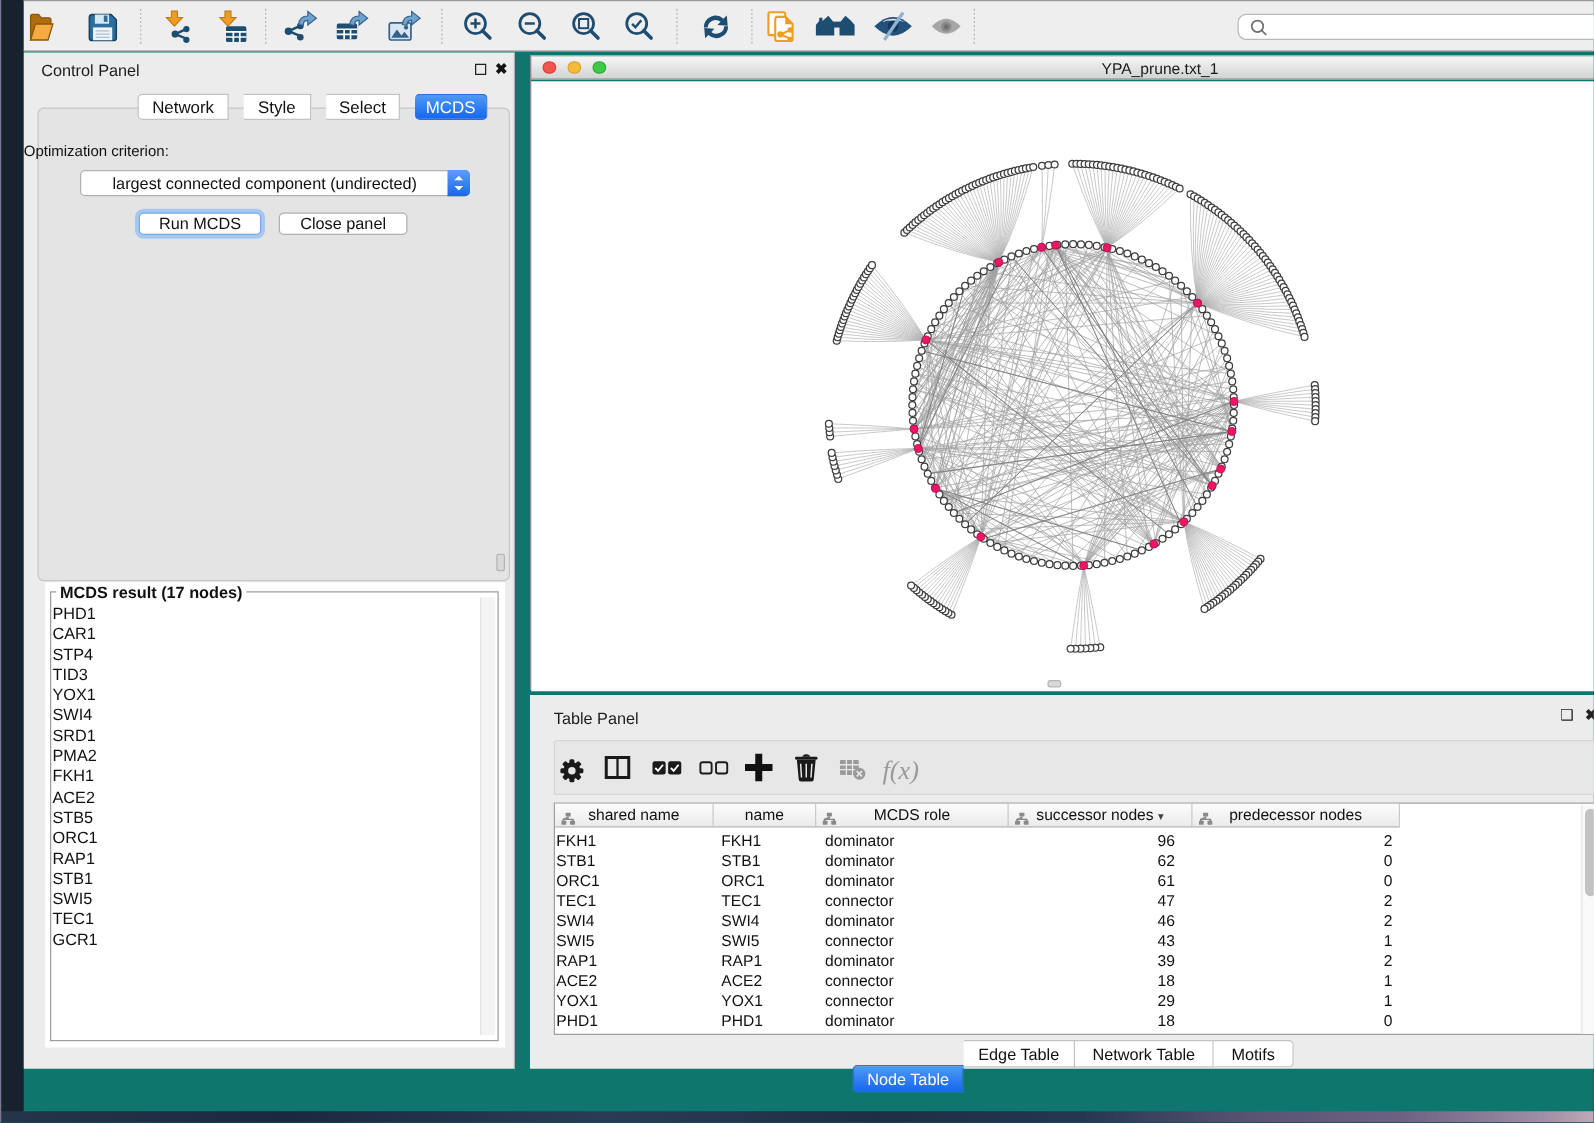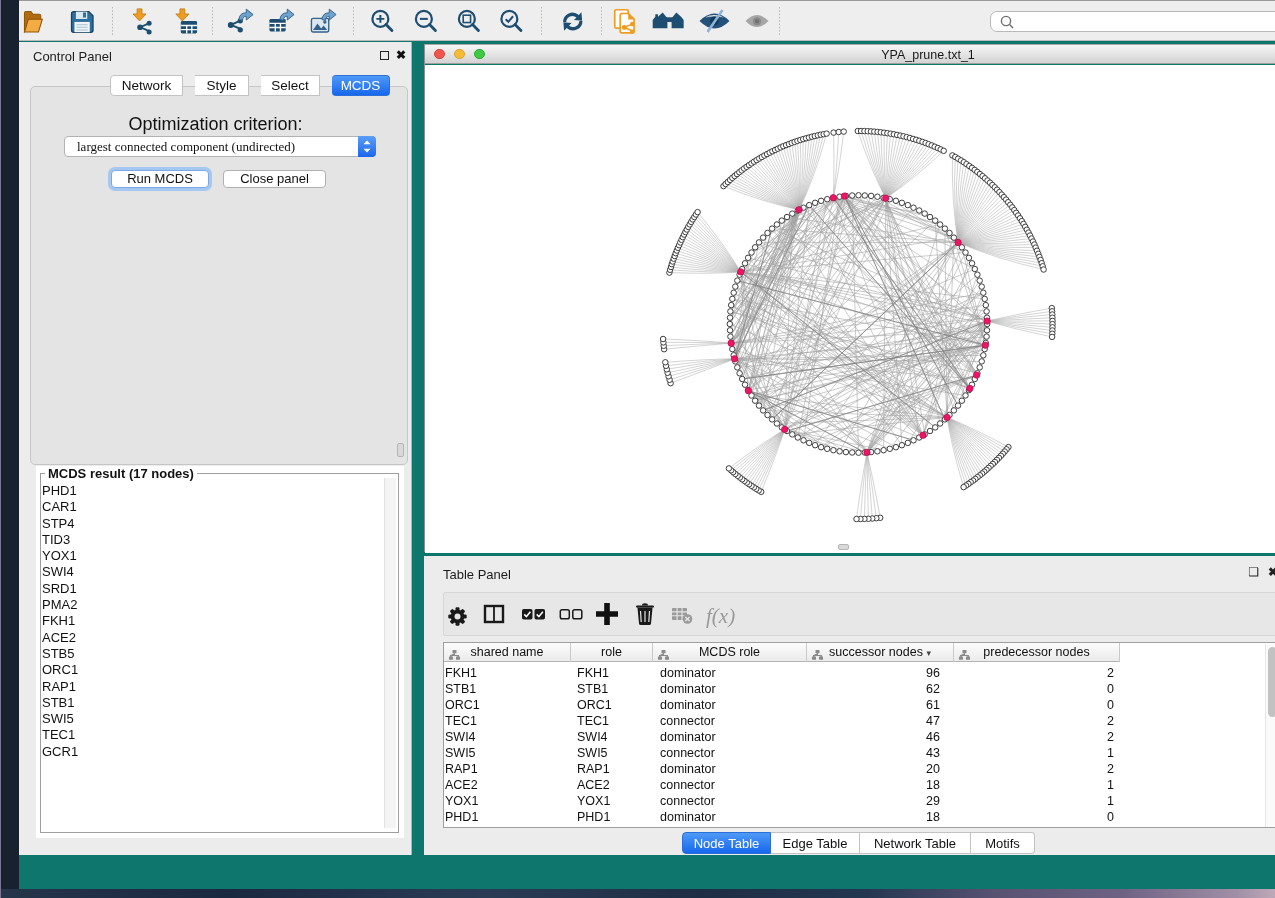--- a/index.html
+++ b/index.html
@@ -12,22 +12,22 @@
 #searchbox { position:absolute; left:971px; top:10px; width:293px; height:21px; background:#fff; border:1px solid #b9b9b9; border-radius:7px; }
 
 #cp { position:absolute; left:0; top:42px; width:393px; height:813px; background:#ececec; border-right:1px solid #b2b2b2; }
 #cp-title { position:absolute; left:14px; top:7px; font-size:13px; color:#1c1c1c; }
 .winbtn { position:absolute; top:50px; color:#222; font-size:12px; }
 #cp-pane { position:absolute; left:11px; top:44px; width:378px; height:379px; background:#e4e4e4; border:1px solid #c6c6c6; border-radius:5px; }
 #tabs { position:absolute; left:79px; top:32.5px; height:21px; display:flex; font-size:13.5px; }
 .tab { height:21px; line-height:20px; text-align:center; background:#fff; border:1px solid #c3c3c3; border-left:none; color:#111;margin-left:12px; }
 .tab.first { border-left:1px solid #c3c3c3; border-radius:4px 0 0 4px; }
 .tab.sel { background:linear-gradient(#4f99f7,#1667ee); color:#fff; border-color:#2b6fd8; border-radius:4px; }
-#optlabel { position:absolute; left:0; top:72px; width:393px; text-align:center; font-size:18px; color:#111; }
-#dropdown { position:absolute; left:45px; top:94px; width:312px; height:21px; background:#fff; border:1px solid #b2b2b2; border-radius:4px; font-size:13px; color:#111; line-height:19px; padding-left:12px;font-family:Liberation Serif, serif; }
+#optlabel { position:absolute; left:0; top:72px; width:393px; text-align:left; font-size:12px; color:#111; }
+#dropdown { position:absolute; left:45px; top:94px; width:312px; height:21px; background:#fff; border:1px solid #b2b2b2; border-radius:4px; font-size:13px; color:#111; line-height:19px; padding-left:25px; }
 #dd-btn { position:absolute; right:-1px; top:-1px; width:18px; height:21px; border-radius:0 4px 4px 0; background:linear-gradient(#5a9ef8,#1c66ef); }
 .btn { position:absolute; top:128px; height:18px; background:#fff; border:1px solid #b0b0b0; border-radius:4px; font-size:13px; color:#111; text-align:center; line-height:16px; }
 
 #mcds-box { position:absolute; left:17px; top:424px; width:368px; height:372px; background:#fff; }
 #mcds-border { position:absolute; left:4px; top:7px; width:359px; height:360px; border:1px solid #9e9e9e; }
 #mcds-label { position:absolute; left:9px; top:0px; background:#fff; padding:0 3px; font-size:13px; color:#111;font-weight:bold; }
 #mcds-list { position:absolute; left:6px; top:17px; font-size:13px; color:#111; line-height:16.3px; }
 #mcds-scroll { position:absolute; right:8px; top:12px; width:12px; height:350px; background:#f4f4f4; border-left:1px solid #e2e2e2; }
 
 #net { position:absolute; left:405px; top:44px; width:869px; height:508px; border-left:1px solid #8f8f8f; border-top:1px solid #a9a9a9; }
@@ -46,21 +46,21 @@
 .row { position:absolute; left:0; width:820px; height:16px; font-size:12.5px; color:#111; }
 .c1 { position:absolute; left:1px; } .c2 { position:absolute; left:133px; }
 .c3 { position:absolute; left:216px; } .c4 { position:absolute; left:364px; width:132px; text-align:right; }
 .c5 { position:absolute; left:510px; width:160px; text-align:right; }
 #tbl-scroll { position:absolute; right:1px; top:1px; width:14px; height:183px; background:#fafafa; border-left:1px solid #e6e6e6; }
 #tbl-thumb { position:absolute; left:2px; top:3px; width:9px; height:70px; background:#c2c2c2; border-radius:5px; }
 #bottabs { position:absolute; left:258px; top:276px; height:22px; display:flex; font-size:13px; }
 .btab { height:22px; line-height:21px; text-align:center; background:#fff; border:1px solid #c3c3c3; border-left:none; color:#111; }
 .btab.first { border-left:1px solid #c3c3c3; border-radius:4px 0 0 4px; }
 .btab.last { border-radius:0 4px 4px 0; }
-.btab.sel { background:linear-gradient(#4f99f7,#1667ee); color:#fff; border-color:#2b6fd8; }
+.btab.sel { background:linear-gradient(#4f99f7,#1667ee); color:#fff; border-color:#2b6fd8;margin-top:20px; }
 .btab.sel.first { border-radius:4px 0 0 4px; }
 
 #status { position:absolute; left:0; top:855px; width:1274px; height:34px; background:#ececec; border-top:1px solid #c2c2c2; }
 #memory { position:absolute; right:12px; top:8px; width:70px; height:23px; background:#fff; border:1px solid #b9b9b9; border-radius:4px; font-size:12px; color:#111; text-align:center; line-height:21px; }
 #wall { position:absolute; left:0; top:889px; width:1275px; height:9px; background:linear-gradient(90deg,#25354a,#1b2940 18%,#2a3c55 38%,#1e2e44 55%,#243751 68%,#585271 78%,#6e6283 88%,#a08fa6 97%,#bfa9b8); }
 #lstrip { position:absolute; left:0; top:0; width:1px; height:898px; background:#7d7591; }
 </style>
 </head>
 <body>
 <div id="app">
@@ -1139,21 +1139,21 @@
                 <g fill="#8a8a8a">
                   <rect x="3.5" y="0" width="4" height="3.2" rx="0.5"></rect>
                   <rect x="0" y="6.5" width="4" height="3.2" rx="0.5"></rect>
                   <rect x="7" y="6.5" width="4" height="3.2" rx="0.5"></rect>
                   <path d="M5.5 3.2v2H2v1.5h-1v-1.5zM5.5 5.2H9v1.5h1v-1.5z" fill="#8a8a8a"></path>
                   <path d="M5 3.2h1v2.2h-1z"></path>
                   <path d="M1.5 5h8v1h-8z"></path>
                   <path d="M1.5 5h1v2h-1zM8.5 5h1v2h-1z"></path>
                 </g>
               </svg></span>shared name</div>
-          <div class="hc" style="left:127px;width:82px">role</div>
+          <div class="hc" style="left:127px;width:82px">name</div>
           <div class="hc" style="left:209px;width:154px"><span class="hic"><svg width="11" height="10" viewBox="0 0 11 10">
                 <g fill="#8a8a8a">
                   <rect x="3.5" y="0" width="4" height="3.2" rx="0.5"></rect>
                   <rect x="0" y="6.5" width="4" height="3.2" rx="0.5"></rect>
                   <rect x="7" y="6.5" width="4" height="3.2" rx="0.5"></rect>
                   <path d="M5.5 3.2v2H2v1.5h-1v-1.5zM5.5 5.2H9v1.5h1v-1.5z" fill="#8a8a8a"></path>
                   <path d="M5 3.2h1v2.2h-1z"></path>
                   <path d="M1.5 5h8v1h-8z"></path>
                   <path d="M1.5 5h1v2h-1zM8.5 5h1v2h-1z"></path>
                 </g>
@@ -1223,21 +1223,21 @@
           <span class="c1">SWI5</span>
           <span class="c2">SWI5</span>
           <span class="c3">connector</span>
           <span class="c4">43</span>
           <span class="c5">1</span>
         </div>
         <div class="row" style="top:119px">
           <span class="c1">RAP1</span>
           <span class="c2">RAP1</span>
           <span class="c3">dominator</span>
-          <span class="c4">20</span>
+          <span class="c4">39</span>
           <span class="c5">2</span>
         </div>
         <div class="row" style="top:135px">
           <span class="c1">ACE2</span>
           <span class="c2">ACE2</span>
           <span class="c3">connector</span>
           <span class="c4">18</span>
           <span class="c5">1</span>
         </div>
         <div class="row" style="top:151px">

